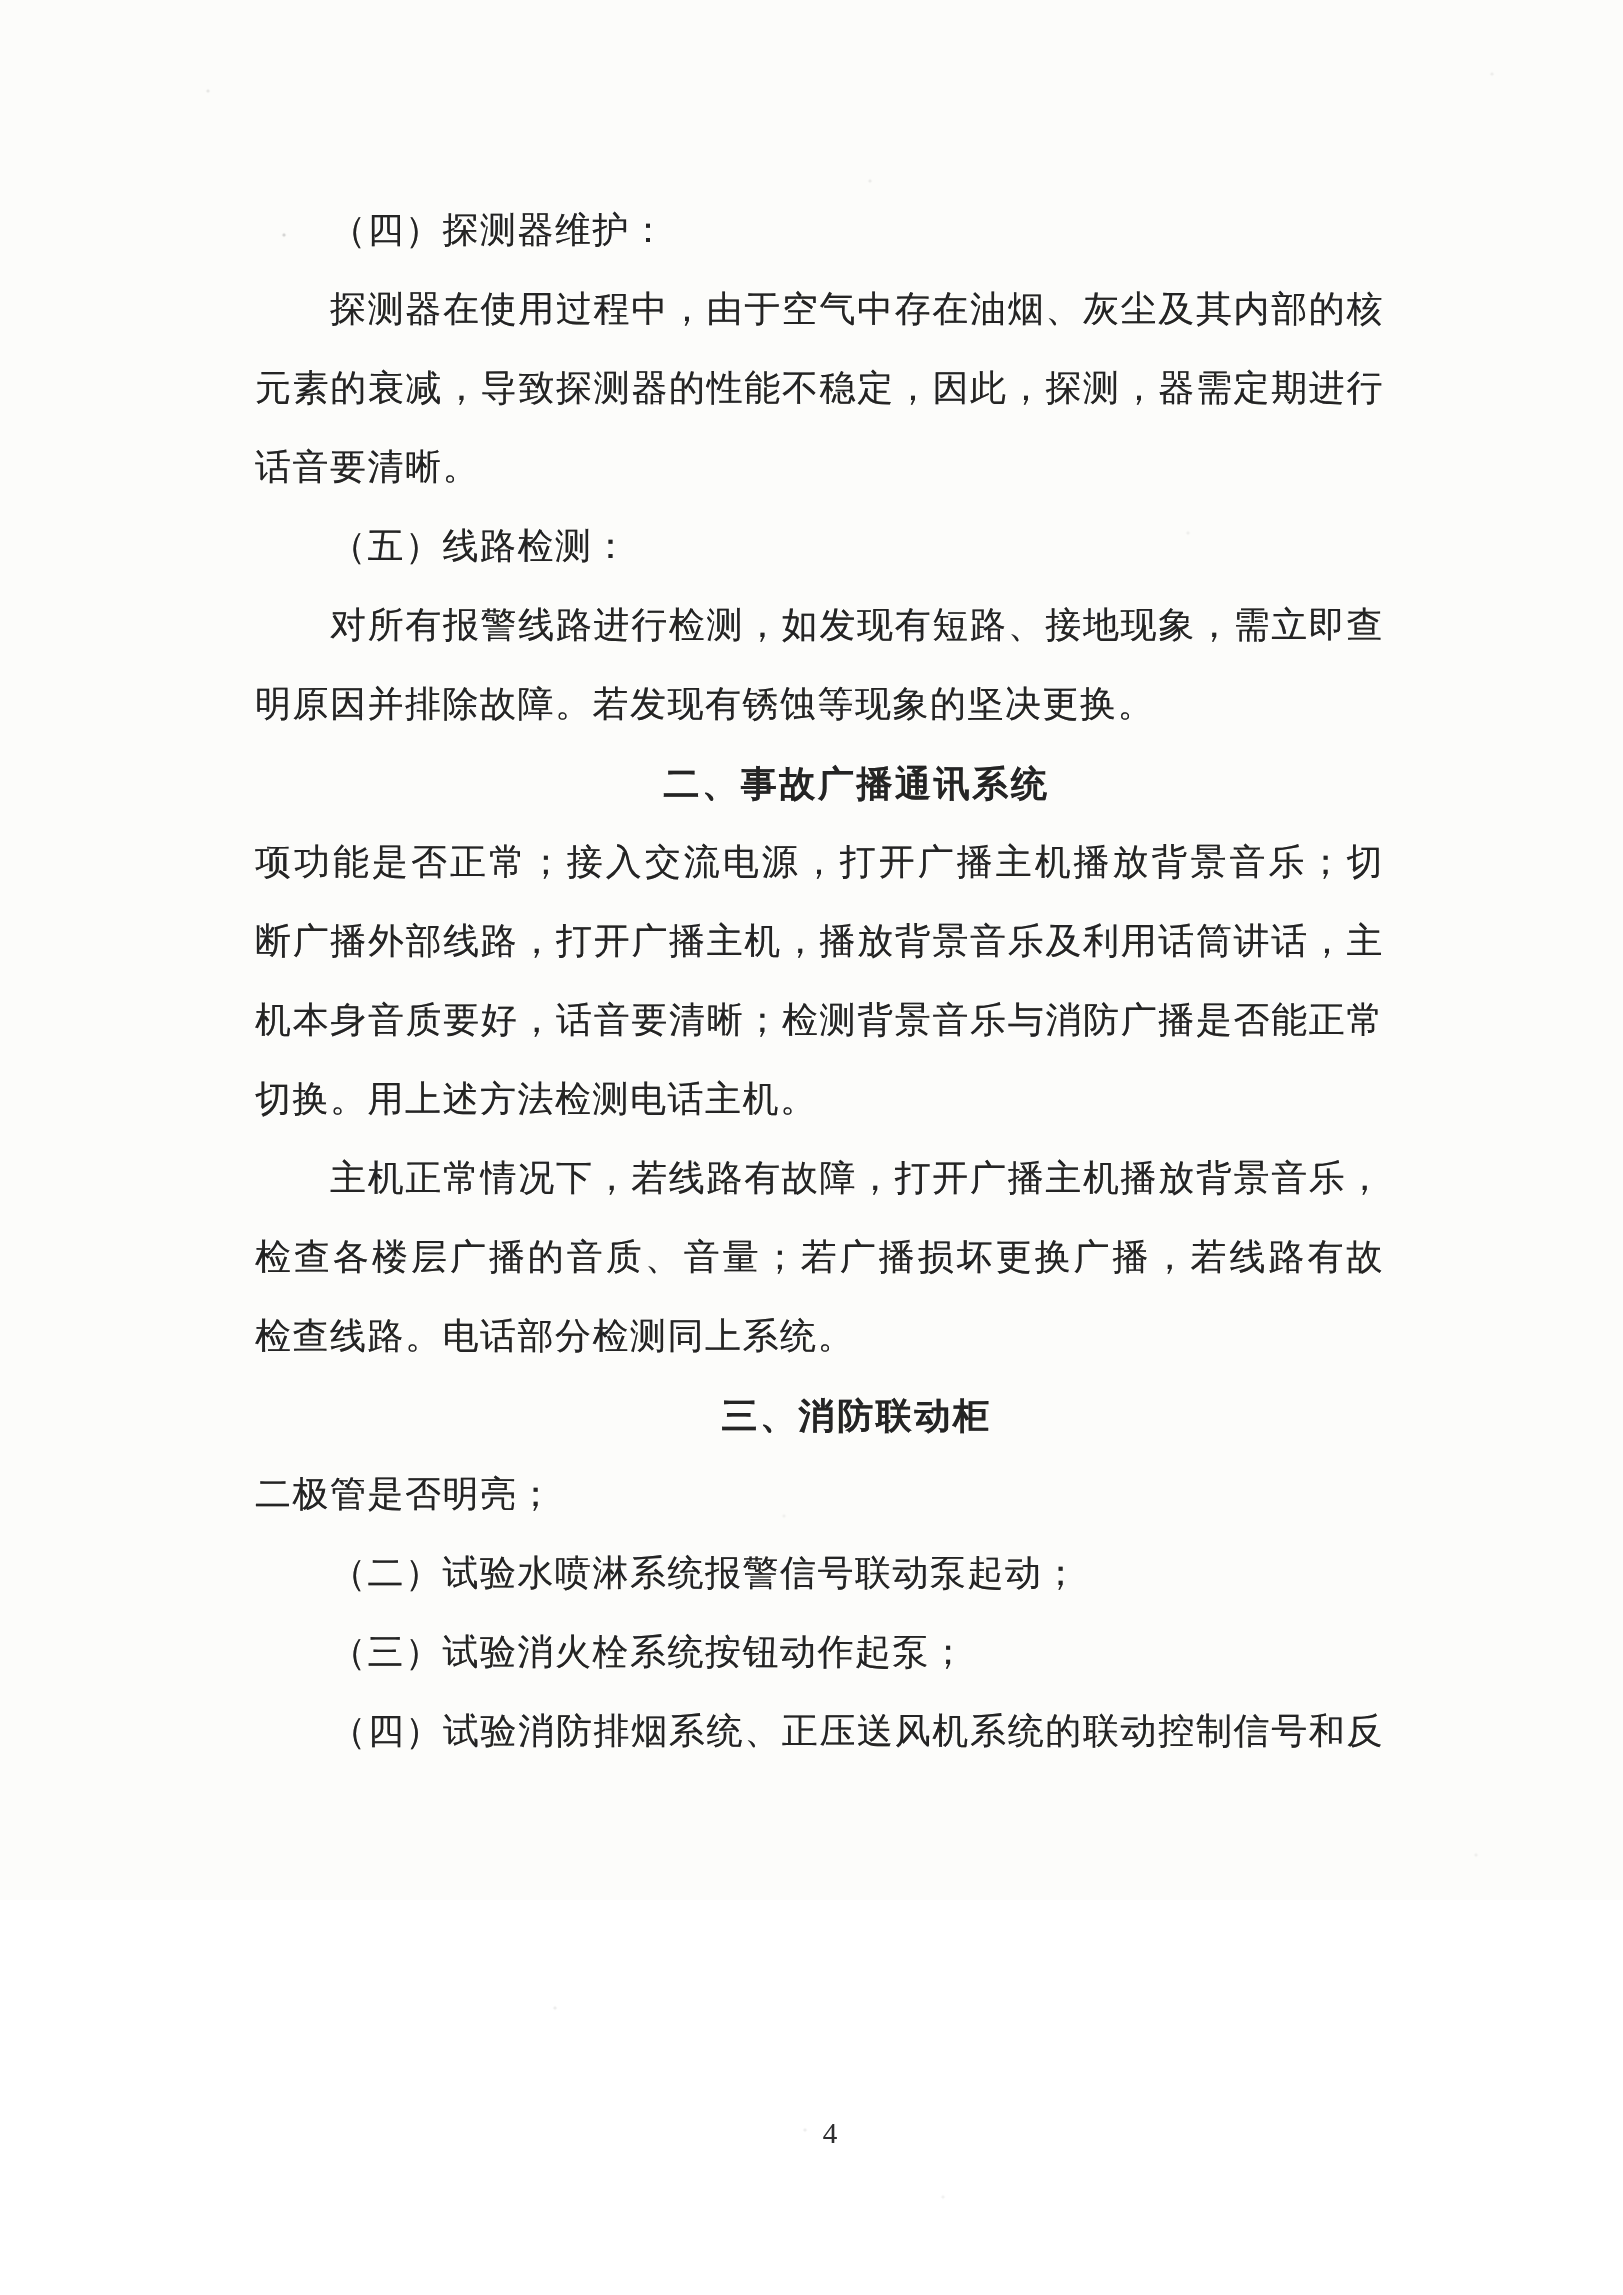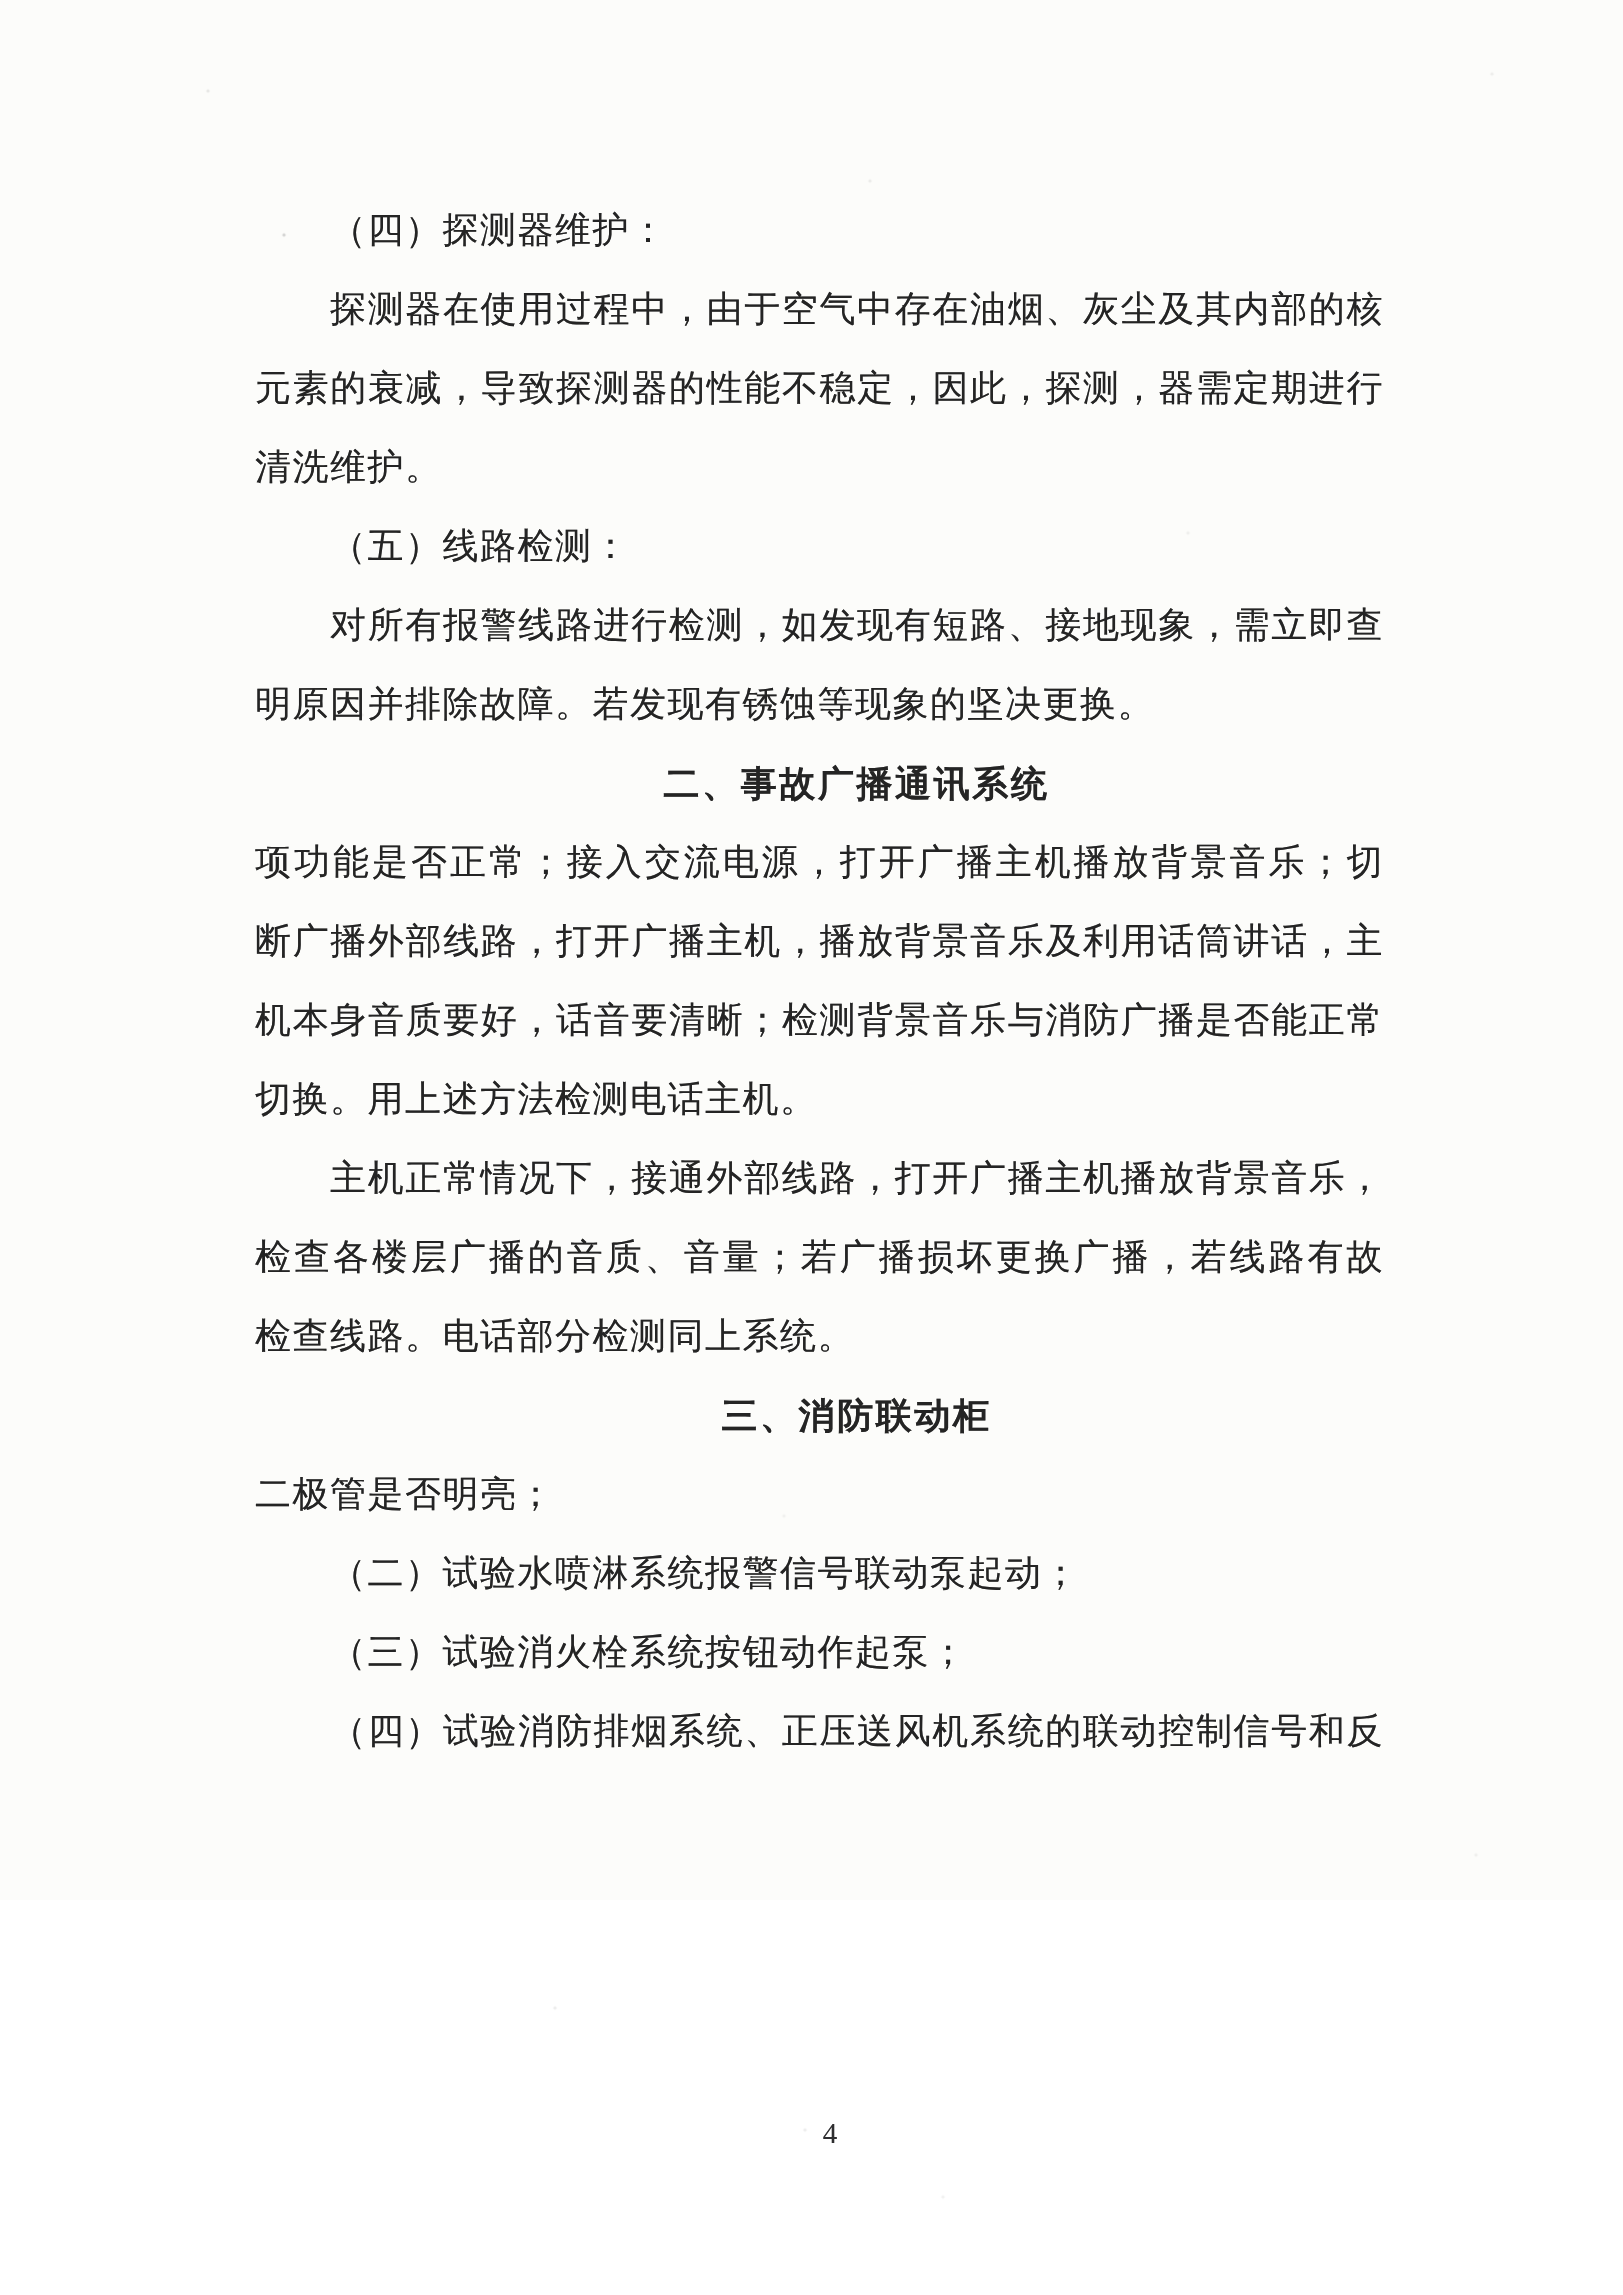--- a/index.html
+++ b/index.html
@@ -94,30 +94,30 @@
 </style>
 </head>
 <body>
 
 <div class="page">
   <div class="scan-noise"></div>
   <div class="content">
       <div class="tline ind">（四）探测器维护：</div>
       <div class="tline ind fill">探测器在使用过程中，由于空气中存在油烟、灰尘及其内部的核</div>
       <div class="tline fill">元素的衰减，导致探测器的性能不稳定，因此，探测，器需定期进行</div>
-      <div class="tline">清洗维护。</div>
+      <div class="tline">话音要清晰。</div>
       <div class="tline ind">（五）线路检测：</div>
       <div class="tline ind fill">对所有报警线路进行检测，如发现有短路、接地现象，需立即查</div>
       <div class="tline">明原因并排除故障。若发现有锈蚀等现象的坚决更换。</div>
       <div class="tline hd ind">二、事故广播通讯系统</div>
       <div class="tline fill">项功能是否正常；接入交流电源，打开广播主机播放背景音乐；切</div>
       <div class="tline fill">断广播外部线路，打开广播主机，播放背景音乐及利用话筒讲话，主</div>
       <div class="tline fill">机本身音质要好，话音要清晰；检测背景音乐与消防广播是否能正常</div>
       <div class="tline">切换。用上述方法检测电话主机。</div>
-      <div class="tline ind fill">主机正常情况下，接通外部线路，打开广播主机播放背景音乐，</div>
+      <div class="tline ind fill">主机正常情况下，若线路有故障，打开广播主机播放背景音乐，</div>
       <div class="tline fill">检查各楼层广播的音质、音量；若广播损坏更换广播，若线路有故障，</div>
       <div class="tline">检查线路。电话部分检测同上系统。</div>
       <div class="tline hd ind">三、消防联动柜</div>
       <div class="tline">二极管是否明亮；</div>
       <div class="tline ind">（二）试验水喷淋系统报警信号联动泵起动；</div>
       <div class="tline ind">（三）试验消火栓系统按钮动作起泵；</div>
       <div class="tline ind fill">（四）试验消防排烟系统、正压送风机系统的联动控制信号和反</div>
     </div>
   <div class="page-number">4</div>
 </div>

